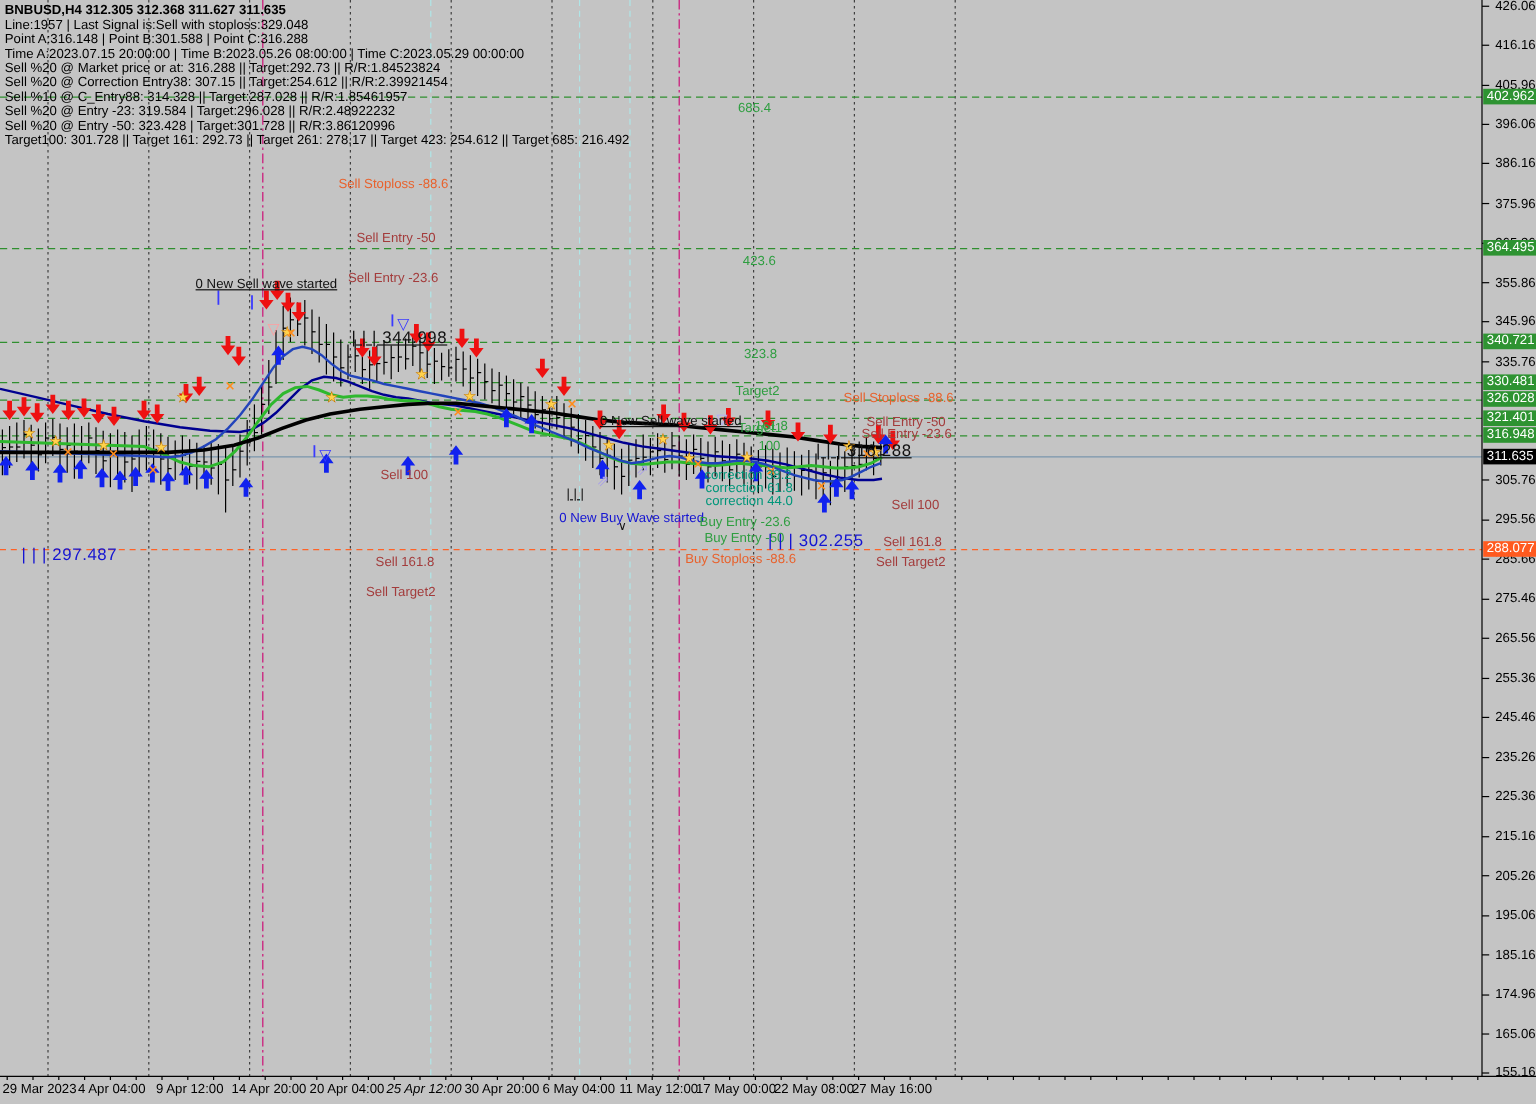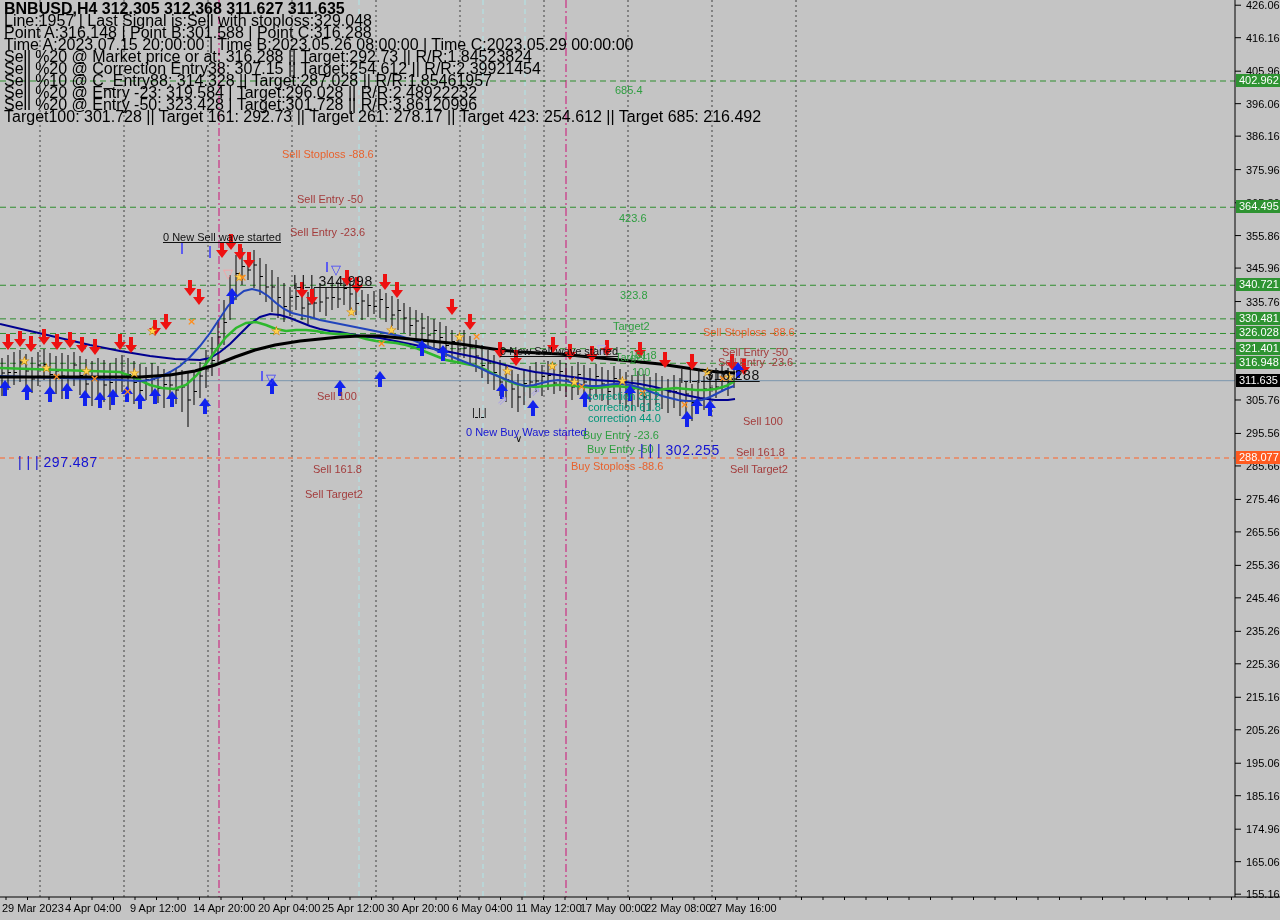--- a/index.html
+++ b/index.html
@@ -1,19 +1,19 @@
 <!DOCTYPE html>
 <html><head>
 <meta charset="utf-8">
 <style>
   html,body{margin:0;padding:0;background:#c4c4c4;}
   #app{position:relative;width:1280px;height:920px;background:#c4c4c4;overflow:hidden;
        font-family:"Liberation Sans",sans-serif;}
   #chart-svg{position:absolute;left:0;top:0;}
-  #header{position:absolute;left:4px;top:3px;color:#000;font-size:16px;line-height:12px;}
+  #header{position:absolute;left:4px;top:3px;color:#000;font-size:11px;line-height:12px;}
   #header .h1{font-weight:bold;}
   .lab{position:absolute;font-size:11px;white-space:nowrap;line-height:12px;}
   .lab.big{font-size:14px;letter-spacing:0.5px;margin-top:24px;}
   .c-black{color:#111;text-decoration:underline;}
   .c-brick{color:#a33c3c;}
   .c-orange{color:#e8622d;}
   .c-green{color:#2e9e40;}
   .c-teal{color:#00967a;}
   .c-blue{color:#1414d2;}
   .ytick{position:absolute;left:1246px;color:#000;font-size:11px;line-height:12px;white-space:nowrap;}
@@ -572,21 +572,21 @@
       <div class="badge" style="top: 356.267px; background: rgb(46, 147, 50);">316.948</div>
       <div class="badge" style="top: 373.702px; background: rgb(0, 0, 0);">311.635</div>
       <div class="badge" style="top: 451.007px; background: rgb(255, 90, 31);">288.077</div>
     </div>
   <div id="xaxis">
       <div class="xlab" style="left: 2px;">29 Mar 2023</div>
       <div class="xlab" style="left: 65px;">4 Apr 04:00</div>
       <div class="xlab" style="left: 130px;">9 Apr 12:00</div>
       <div class="xlab" style="left: 193px;">14 Apr 20:00</div>
       <div class="xlab" style="left: 258px;">20 Apr 04:00</div>
-      <div class="xlab" style="left: 322px;">25 Apr 12:00</div>
+      <div class="xlab" style="left: 322px; font-style: italic;">25 Apr 12:00</div>
       <div class="xlab" style="left: 387px;">30 Apr 20:00</div>
       <div class="xlab" style="left: 452px;">6 May 04:00</div>
       <div class="xlab" style="left: 516px;">11 May 12:00</div>
       <div class="xlab" style="left: 580px;">17 May 00:00</div>
       <div class="xlab" style="left: 645px;">22 May 08:00</div>
       <div class="xlab" style="left: 710px;">27 May 16:00</div>
     </div>
 </div>
 
 </body></html>

